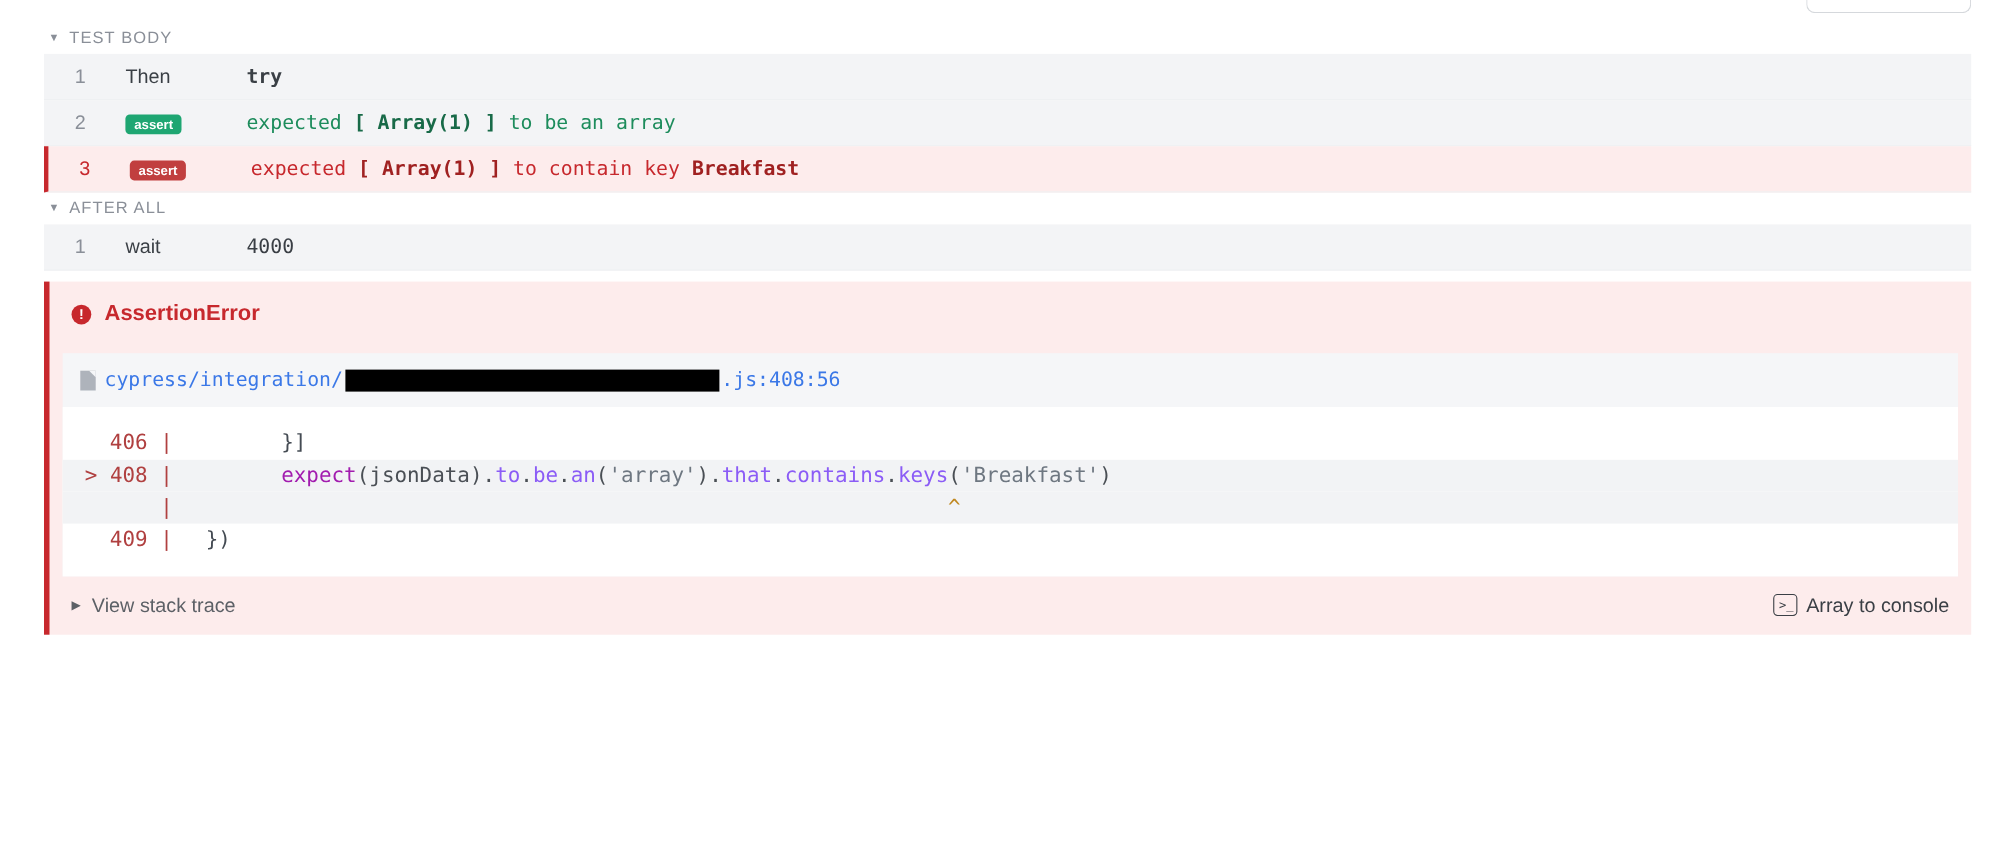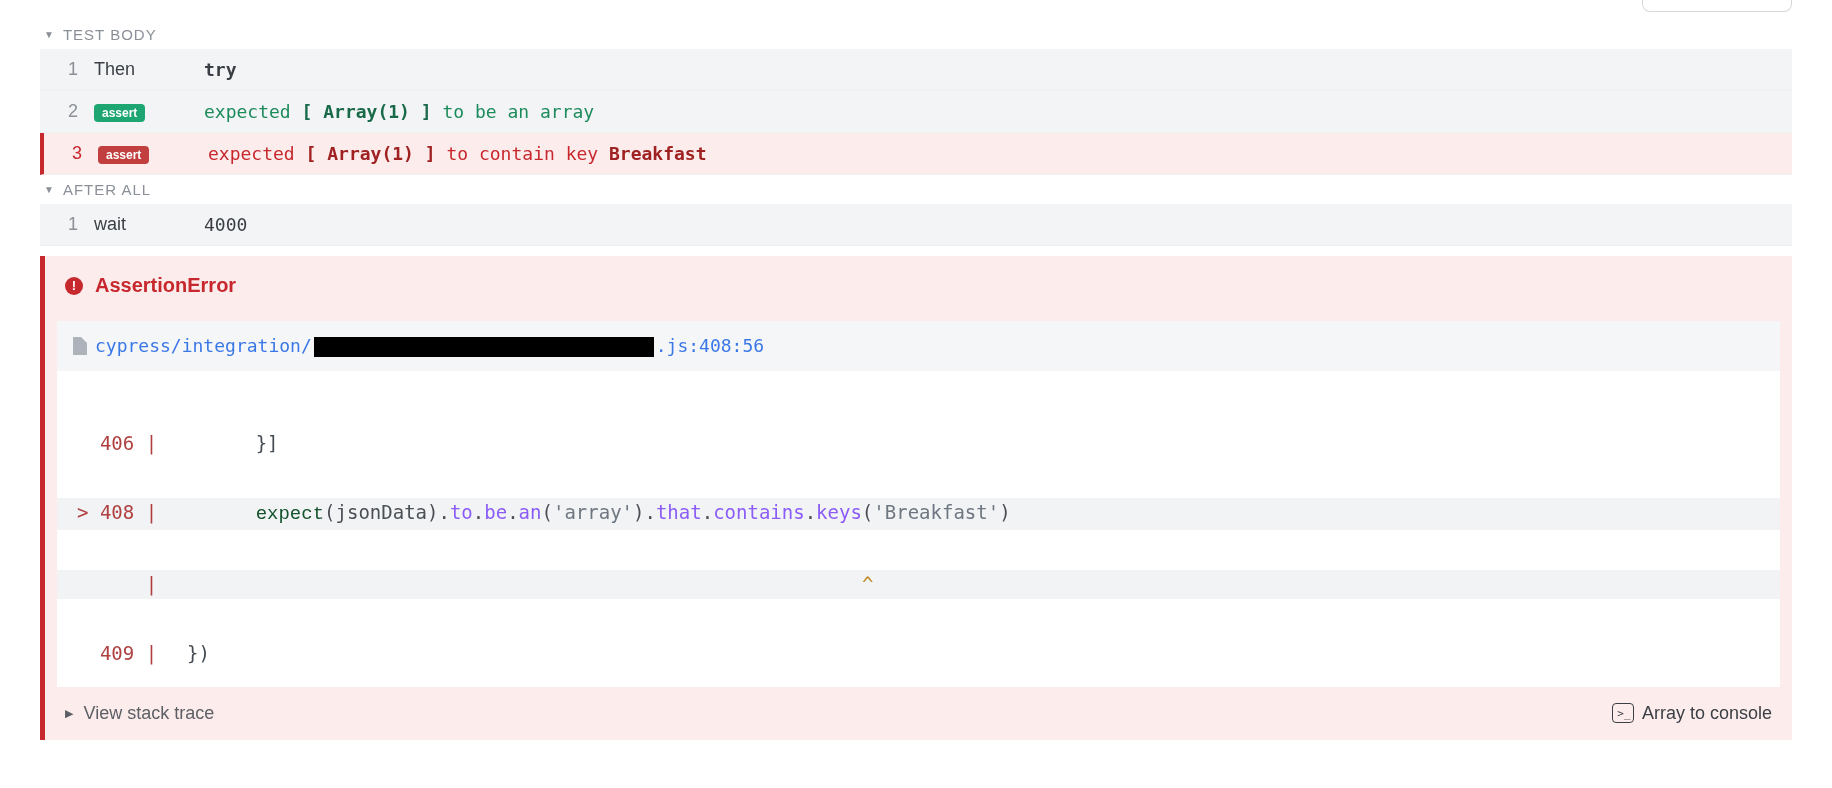--- a/index.html
+++ b/index.html
@@ -43,20 +43,21 @@
     color: #8a8f98;
     text-align: right;
     margin-right: 16px;
     font-family: -apple-system, sans-serif;
   }
   .log-row.fail .num { color: #c7282d; }
   .cmd {
     width: 110px;
     font-family: -apple-system, sans-serif;
     color: #3a3f45;
+    margin-left: 20px;
   }
   .badge {
     display: inline-block;
     padding: 2px 8px;
     border-radius: 4px;
     font-size: 12px;
     font-weight: 600;
     font-family: -apple-system, sans-serif;
   }
   .badge.pass { background: #1ea672; color: #fff; }
@@ -134,29 +135,29 @@
     vertical-align: middle;
     margin: 0 2px;
   }
   .codeframe {
     background: #fff;
     padding: 18px 0;
     font-family: "SFMono-Regular", Menlo, Consolas, monospace;
     font-size: 19px;
     line-height: 1.55;
   }
-  .codeframe .line { display: flex; white-space: pre; margin-top: 40px; }
+  .codeframe .line { display: flex; white-space: pre; }
   .codeframe .line.hl { background: #f2f3f5; }
   .gutter {
     width: 130px;
     padding-left: 20px;
     color: #b04040;
   }
   .code { color: #444b53; }
-  .tk-fn { color: #14532d; font-family: Liberation Mono, monospace; }
+  .tk-fn { color: #a21caf; }
   .tk-obj { color: #4a4f55; }
   .tk-chain { color: #8b5cf6; }
   .tk-str { color: #6e7781; }
   .tk-caret { color: #c08820; }
 
   .error-footer {
     display: flex;
     align-items: center;
     justify-content: space-between;
     padding: 16px 20px 16px 20px;

